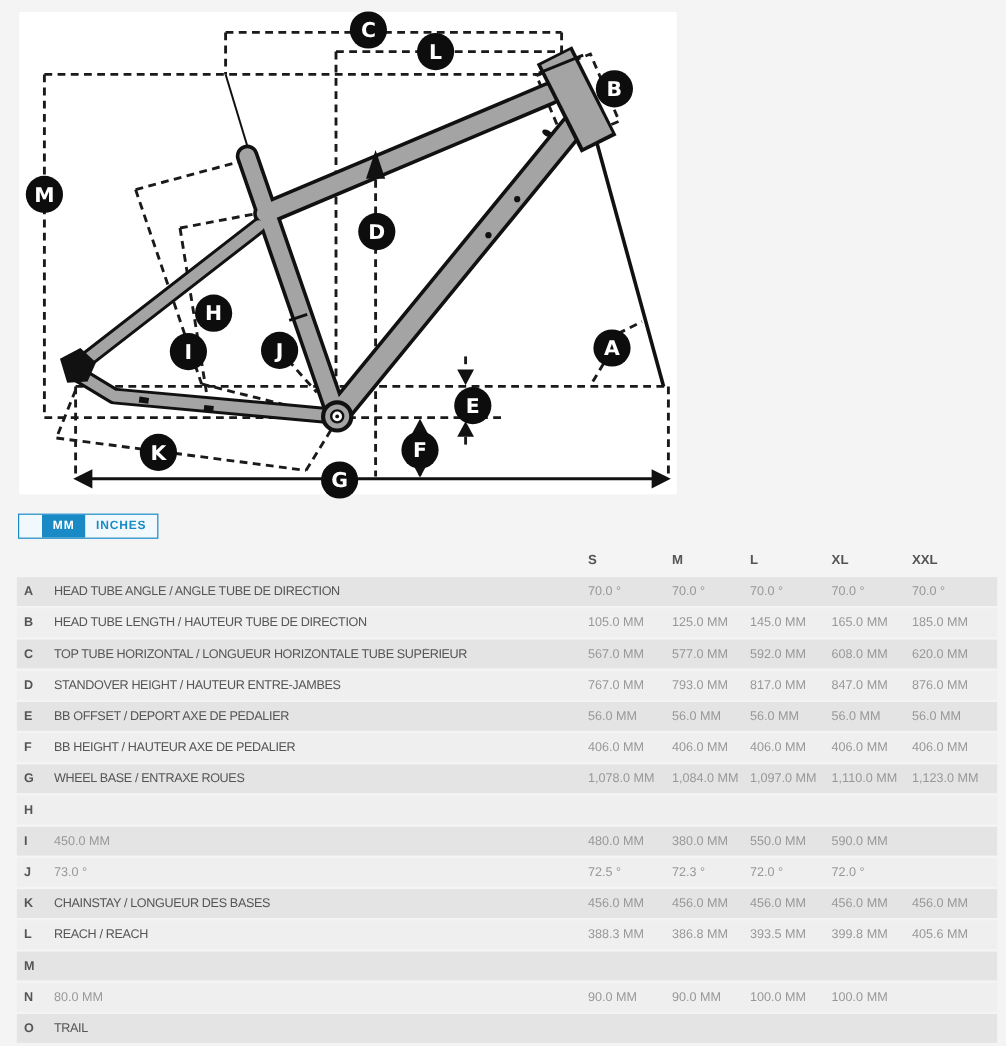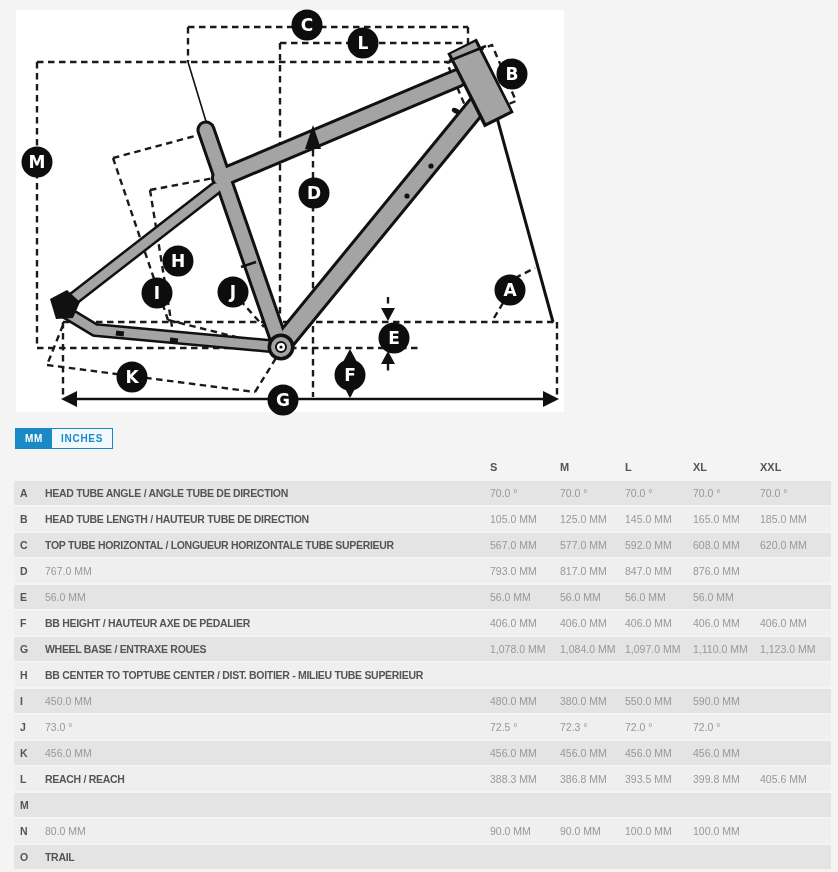--- a/index.html
+++ b/index.html
@@ -7,42 +7,42 @@
     width:838px;height:872px;position:relative;overflow:hidden;
     background:#f4f4f4;
     font-family:"Liberation Sans",sans-serif;
   }
   .diagram-wrap{position:absolute;left:0;top:0;width:838px;height:420px}
 
   
   .units-toggle{
     position:absolute;left:15px;top:428px;height:21px;
     display:inline-flex;align-items:stretch;
-    border:1px solid #1a8ac6;box-sizing:border-box;background:#f2f9fd;
+    border:1px solid #1a8ac6;box-sizing:border-box;background:#f2f9fd;padding-left:19px;
   }
   .units-toggle .opt{
     display:flex;align-items:center;padding:0 9px;
     font-size:10px;font-weight:bold;letter-spacing:.7px;cursor:pointer;
     color:#1a8ac6;user-select:none;
   }
   .units-toggle .opt.active{background:#1a8ac6;color:#fff}
 
   
   .geo-table{position:absolute;left:14px;top:455px;width:817px}
   .thead,.trow{
     display:grid;
     grid-template-columns:25px 445px 70px 65px 68px 67px 1fr;
     align-items:center;padding-left:6px;box-sizing:border-box;
   }
   .thead{height:24px;margin-bottom:2px;font-size:11px;font-weight:bold;color:#555}
   .trow{height:24px;margin-bottom:2px;font-size:10.5px;line-height:1}
   .trow.odd{background:#e4e4e4}
   .trow.even{background:#efefef}
   .cell-letter{font-weight:bold;color:#555}
-  .cell-label{font-weight:bold;color:#555;letter-spacing:-.3px;white-space:nowrap;overflow:hidden}
+  .cell-label{font-weight:normal;color:#555;letter-spacing:-.3px;white-space:nowrap;overflow:hidden}
   .cell-value{color:#98989a;white-space:nowrap}
 </style>
 </head>
 <body>
 
 <div class="diagram-wrap">
 <svg width="838" height="420" viewBox="0 0 838 420" xmlns="http://www.w3.org/2000/svg">
   <rect x="16" y="10" width="548" height="402" fill="#ffffff"></rect>
 
   <g stroke="#1a1a1a" stroke-width="2.4" stroke-dasharray="6.5 4.5" fill="none">
@@ -222,28 +222,30 @@
         <span class="cell-letter">C</span>
         <span class="cell-label">TOP TUBE HORIZONTAL / LONGUEUR HORIZONTALE TUBE SUPÉRIEUR</span>
         <span class="cell-value">567.0 MM</span>
         <span class="cell-value">577.0 MM</span>
         <span class="cell-value">592.0 MM</span>
         <span class="cell-value">608.0 MM</span>
         <span class="cell-value">620.0 MM</span>
       </div>
       <div class="trow even">
         <span class="cell-letter">D</span>
+        <span class="cell-label">STANDOVER HEIGHT / HAUTEUR ENTRE-JAMBES</span>
         <span class="cell-value">767.0 MM</span>
         <span class="cell-value">793.0 MM</span>
         <span class="cell-value">817.0 MM</span>
         <span class="cell-value">847.0 MM</span>
         <span class="cell-value">876.0 MM</span>
       </div>
       <div class="trow odd">
         <span class="cell-letter">E</span>
+        <span class="cell-label">BB OFFSET / DEPORT AXE DE PÉDALIER</span>
         <span class="cell-value">56.0 MM</span>
         <span class="cell-value">56.0 MM</span>
         <span class="cell-value">56.0 MM</span>
         <span class="cell-value">56.0 MM</span>
         <span class="cell-value">56.0 MM</span>
       </div>
       <div class="trow even">
         <span class="cell-letter">F</span>
         <span class="cell-label">BB HEIGHT / HAUTEUR AXE DE PÉDALIER</span>
         <span class="cell-value">406.0 MM</span>
@@ -256,21 +258,20 @@
         <span class="cell-letter">G</span>
         <span class="cell-label">WHEEL BASE / ENTRAXE ROUES</span>
         <span class="cell-value">1,078.0 MM</span>
         <span class="cell-value">1,084.0 MM</span>
         <span class="cell-value">1,097.0 MM</span>
         <span class="cell-value">1,110.0 MM</span>
         <span class="cell-value">1,123.0 MM</span>
       </div>
       <div class="trow even">
         <span class="cell-letter">H</span>
-        <span class="cell-label">BB CENTER TO TOPTUBE CENTER / DIST. BOITIER - MILIEU TUBE SUPÉRIEUR</span>
         <span class="cell-value"></span>
         <span class="cell-value"></span>
         <span class="cell-value"></span>
         <span class="cell-value"></span>
         <span class="cell-value"></span>
       </div>
       <div class="trow odd">
         <span class="cell-letter">I</span>
         <span class="cell-value">450.0 MM</span>
         <span class="cell-value">480.0 MM</span>
@@ -281,20 +282,21 @@
       <div class="trow even">
         <span class="cell-letter">J</span>
         <span class="cell-value">73.0 °</span>
         <span class="cell-value">72.5 °</span>
         <span class="cell-value">72.3 °</span>
         <span class="cell-value">72.0 °</span>
         <span class="cell-value">72.0 °</span>
       </div>
       <div class="trow odd">
         <span class="cell-letter">K</span>
+        <span class="cell-label">CHAINSTAY / LONGUEUR DES BASES</span>
         <span class="cell-value">456.0 MM</span>
         <span class="cell-value">456.0 MM</span>
         <span class="cell-value">456.0 MM</span>
         <span class="cell-value">456.0 MM</span>
         <span class="cell-value">456.0 MM</span>
       </div>
       <div class="trow even">
         <span class="cell-letter">L</span>
         <span class="cell-label">REACH / REACH</span>
         <span class="cell-value">388.3 MM</span>

